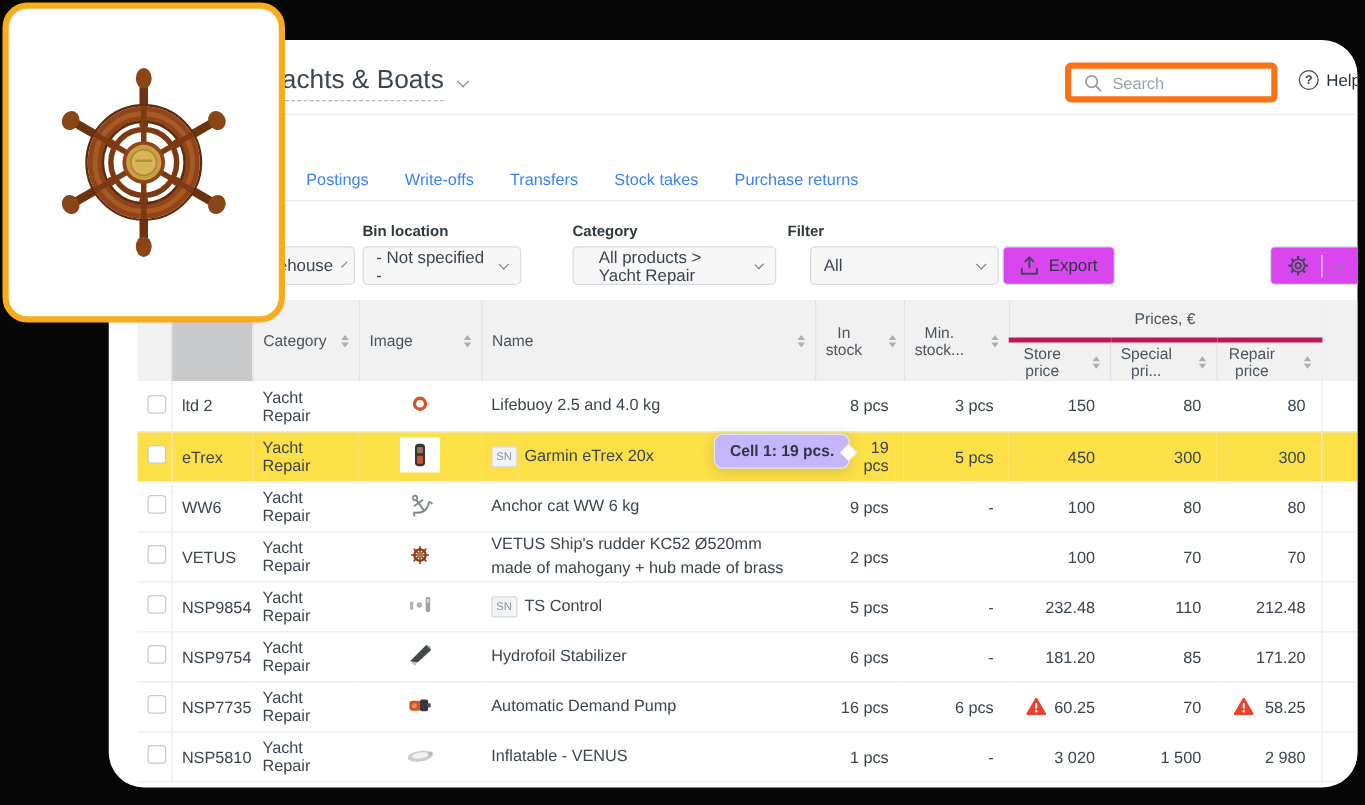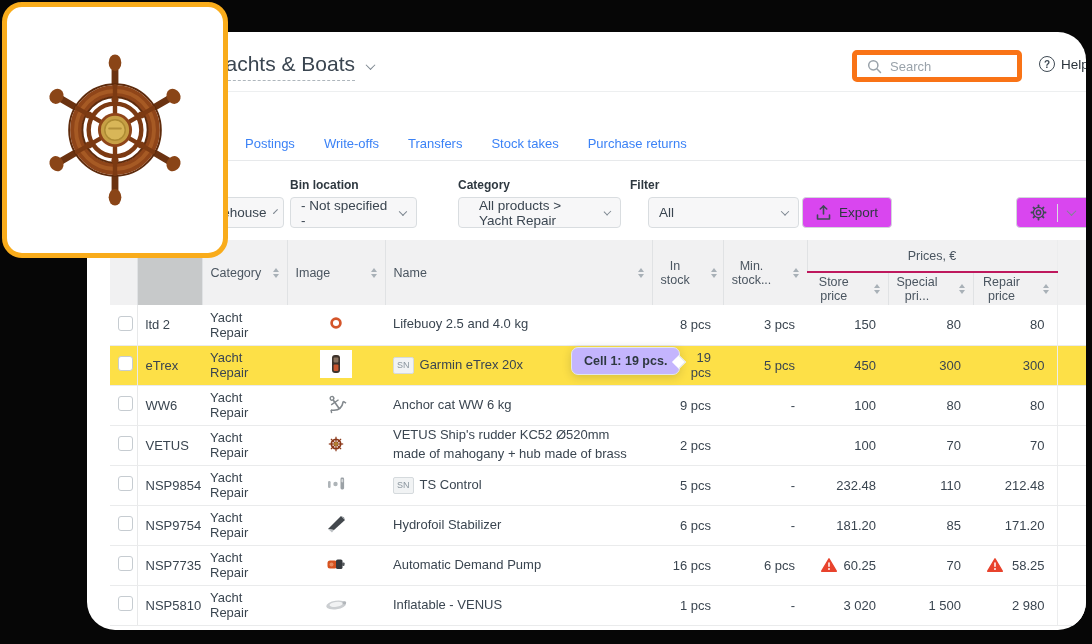--- a/index.html
+++ b/index.html
@@ -32,21 +32,21 @@
   
   .filter-label { position:absolute; font-size:12px; font-weight:bold; color:#2E3840; top:146px; }
   .select { position:absolute; top:165px; height:31px; background:#F7F7F8; border:1px solid #D9DDE0; border-radius:4px; display:flex; align-items:center; justify-content:space-between; padding:0 10px; font-size:13.5px; color:#3A4550; cursor:pointer; }
   .select .chev { width:6px; height:6px; margin-left:8px; }
   .btn { position:absolute; top:165px; height:31px; background:#d946ef; border:1px solid #D2D7DA; border-radius:4px; display:flex; align-items:center; gap:8px; padding:0 13px; font-size:13.5px; color:#2E3840; cursor:pointer; }
   
   table.grid { position:absolute; left:23px; top:208px; width:976px; border-collapse:collapse; table-layout:fixed; }
   .grid th { background:#F1F1F2; font-size:12.5px; font-weight:normal; color:#4A5560; border-left:1px solid #E0E2E4; vertical-align:middle; padding:0 8px; }
   .grid th:first-child { border-left:none; }
   .grid th.dark { background:#C7C9CA; }
-  .grid tr.sub th { border-top:2px solid #be185d; }
+  .grid tr.sub th { border-top:4px solid #be185d; }
   .grid td { font-size:13px; color:#3A4550; border-bottom:1px solid #EAEBEC; height:40px; padding:0 8px; vertical-align:middle; background:#fff; }
   .grid tr.hl td { background:#fde047; }
   .grid td.c-code { border-left:1px solid #E8E9EA; }
   .grid td.c-extra, .grid th.c-extra { border-left:1px solid #ECEDEE; }
   .grid .num { text-align:right; padding-right:12px; }
   .hdr-flex { display:flex; align-items:center; justify-content:space-between; }
   .hdr-end { display:flex; align-items:center; justify-content:flex-start; gap:21px; }
   .sort { display:inline-flex; flex-direction:column; gap:2px; cursor:pointer; }
   .sort i { display:block; width:0; height:0; border-left:3.5px solid transparent; border-right:3.5px solid transparent; }
   .sort .tu { border-bottom:4px solid #A8B0B7; }

